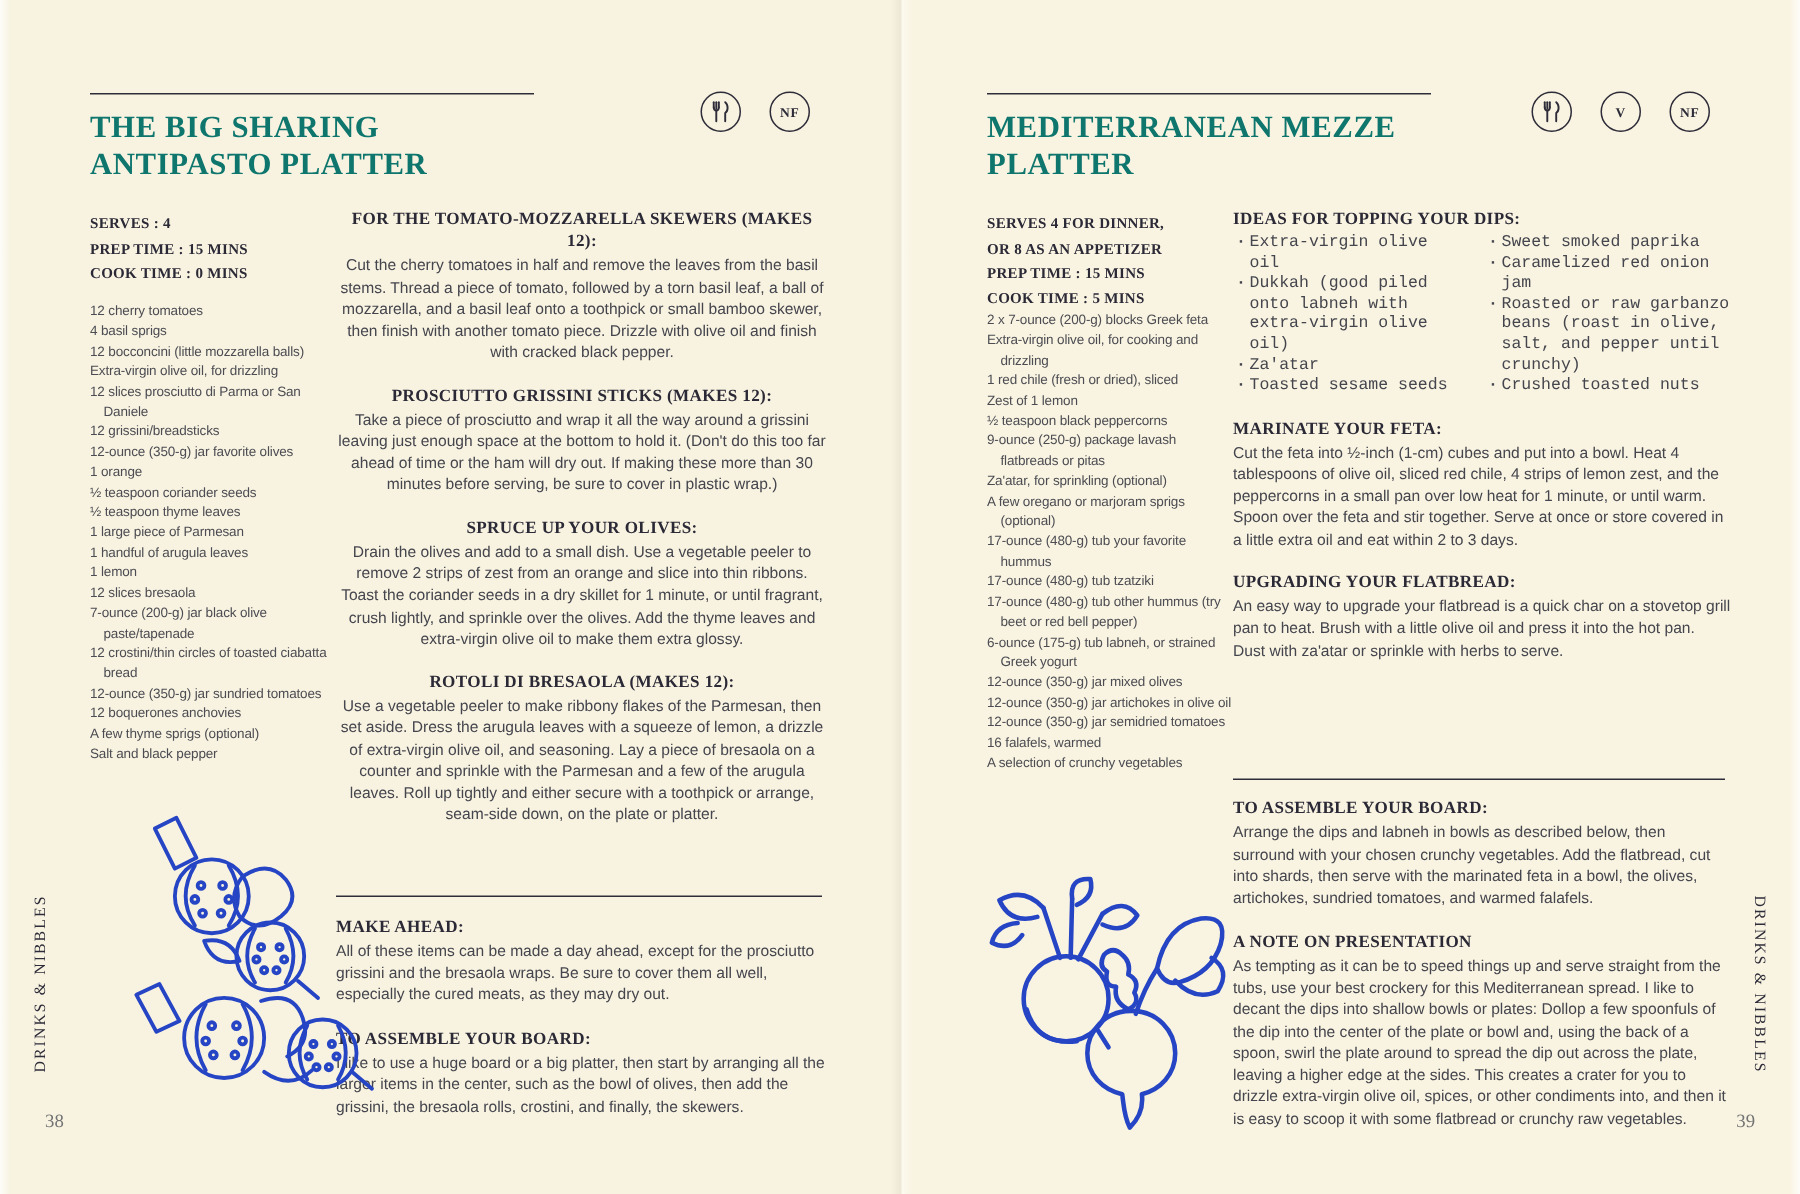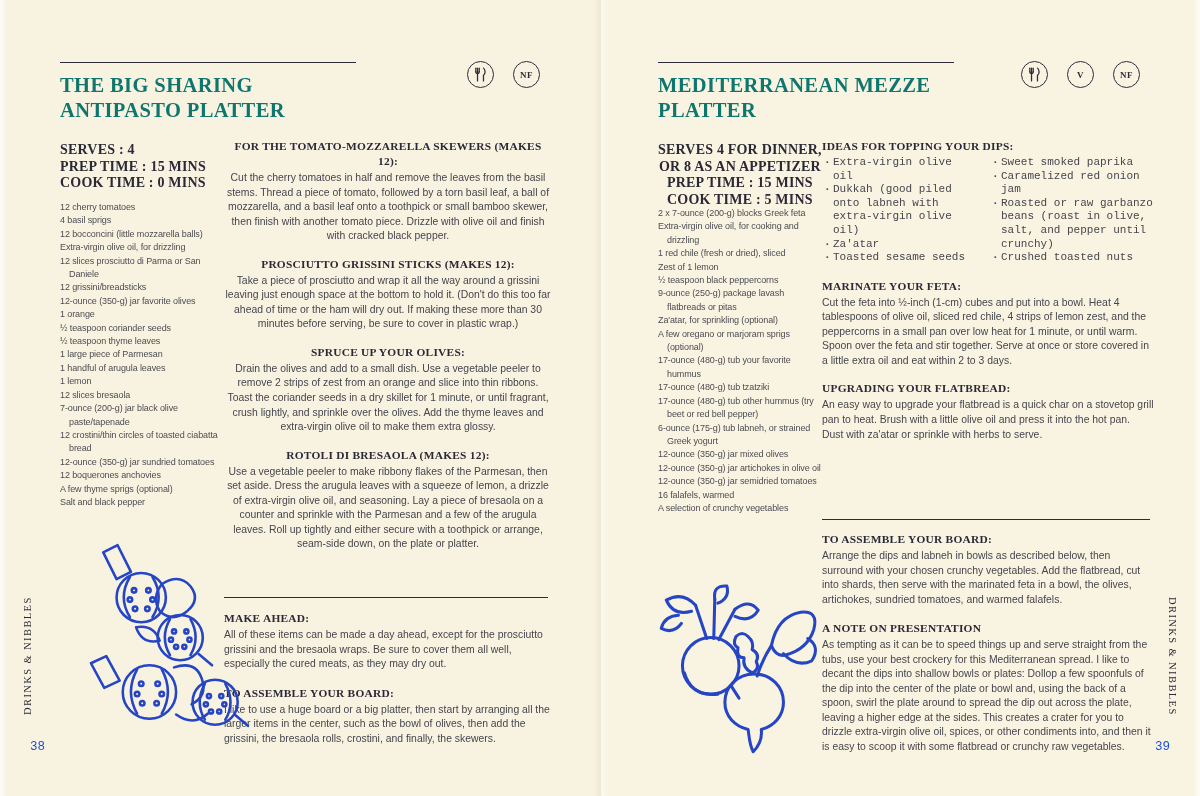--- a/index.html
+++ b/index.html
@@ -36,21 +36,21 @@
     width:27px; height:27px; border:1.6px solid #2e2c38; border-radius:50%;
     display:flex; align-items:center; justify-content:center;
     font-family:"Liberation Serif", serif; font-weight:bold; font-size:9px;
     letter-spacing:0.5px; color:#2e2c38;
   }
   .badge svg { display:block; }
 
   .meta {
     position:absolute; top:142px; list-style:none;
     font-family:"Liberation Serif", serif; font-weight:bold;
-    font-size:14px; line-height:16.5px; letter-spacing:0.2px; color:#2b2936;
+    font-size:10px; line-height:16.5px; letter-spacing:0.2px; color:#2b2936;
   }
 
   .ingredients {
     position:absolute; top:201px; list-style:none;
     font-size:9px; line-height:13.4px; letter-spacing:-0.1px; color:#4c4c52;
   }
   .ingredients li { padding-left:9px; text-indent:-9px; }
 
   .method { position:absolute; }
   .section { margin-bottom:13px; }
@@ -80,21 +80,21 @@
     position:absolute; top:572px; height:168px;
     font-family:"Liberation Serif", serif; font-size:10.5px;
     letter-spacing:1.4px; color:#2e2c38; white-space:nowrap;
     display:flex; align-items:center; justify-content:center;
   }
   .sidebar-label.left-side  { left:22px; writing-mode:vertical-rl; transform:rotate(180deg); }
   .sidebar-label.right-side { right:22px; writing-mode:vertical-rl; }
 
   .page-number {
     position:absolute; top:740px;
-    font-family:Liberation Mono, monospace; font-size:12.5px; color:#1d4ed8;text-align:right;
+    font-family:Liberation Serif, serif; font-size:12.5px; color:#737373;text-align:right;
   }
   .page-number.pn-left  { left:30px; }
   .page-number.pn-right { right:30px; }
 
   .illustration { position:absolute; }
   .illustration path, .illustration circle, .illustration line {
     fill:none; stroke:#2645c5; stroke-linecap:round; stroke-linejoin:round;
   }
 </style>
 </head>
@@ -278,21 +278,21 @@
       <div class="badge">
         <span>V</span>
       </div>
       <div class="badge">
         <span>NF</span>
       </div>
     </div>
 
     <h1 class="title" style="left:58px; width:300px;">MEDITERRANEAN MEZZE PLATTER</h1>
 
-    <ul class="meta" style="left:58px;text-align:center;">
+    <ul class="meta" style="left:58px;">
 
     <li>SERVES 4 FOR DINNER,</li>
         <li>OR 8 AS AN APPETIZER</li>
         <li>PREP TIME : 15 MINS</li>
         <li>COOK TIME : 5 MINS</li>
       </ul>
 
     <ul class="ingredients" style="left:58px; top:207px; width:164px;">
 
     <li>2 x 7-ounce (200-g) blocks Greek feta</li>

